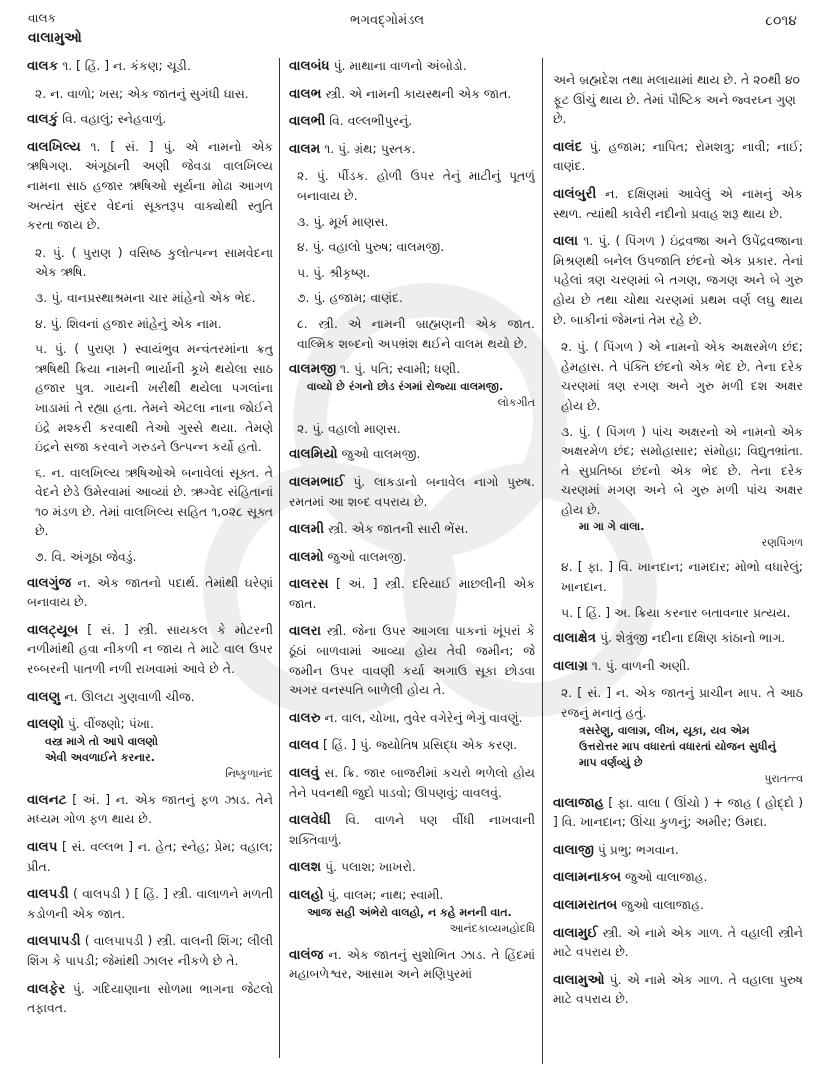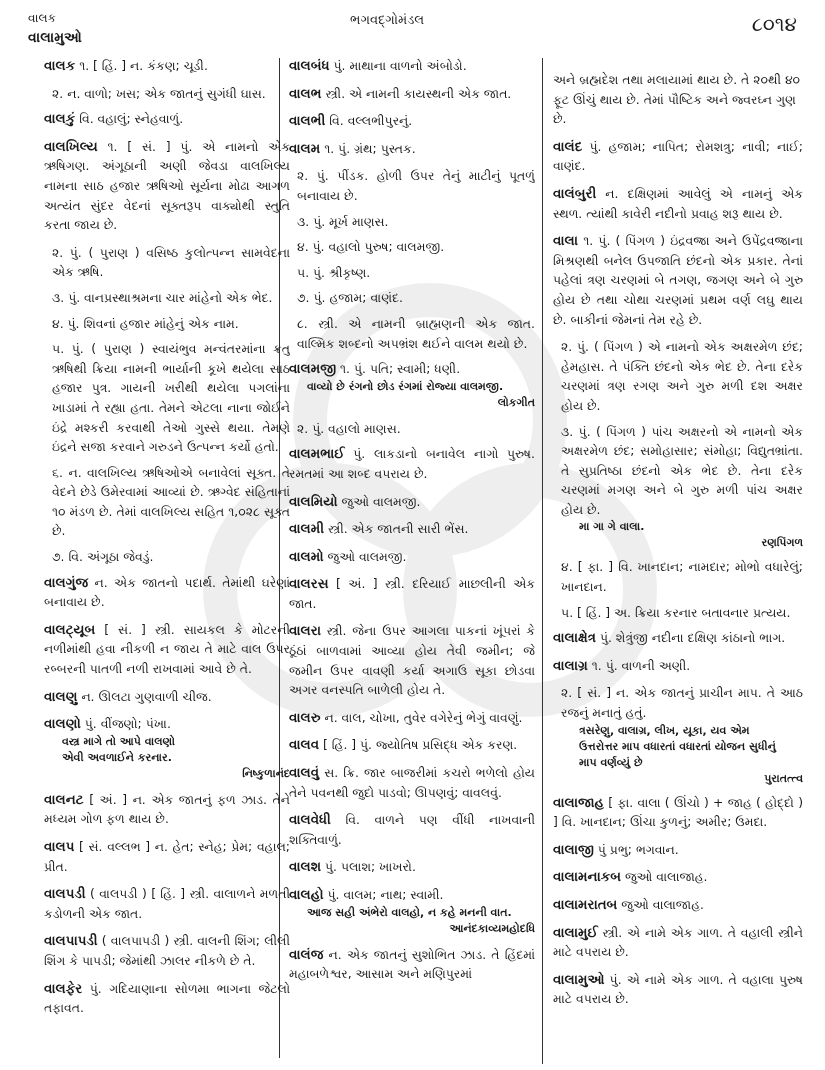--- a/index.html
+++ b/index.html
@@ -3,33 +3,33 @@
 <meta charset="utf-8">
 <style>
   * { box-sizing: border-box; margin: 0; padding: 0; }
   html, body { width: 825px; height: 1070px; background: #ffffff; overflow: hidden; }
   body { position: relative; font-family: "DejaVu Sans", sans-serif; color: #1a1a1a; }
   .watermark { position: absolute; left: 200px; top: 240px; width: 460px; height: 520px; pointer-events: none; }
   .header { position: absolute; top: 0; left: 0; width: 825px; height: 52px; }
   .hdr-first { position: absolute; left: 28px; top: 11px; font-size: 12px; }
   .hdr-last { position: absolute; left: 28px; top: 29px; font-size: 14px; font-weight: bold; }
   .hdr-title { position: absolute; left: 350px; top: 12px; font-size: 13px; }
-  .hdr-page { position: absolute; right: 28px; top: 12px; font-size: 20px; }
+  .hdr-page { position: absolute; right: 28px; top: 12px; font-size: 14px; }
   .col { position: absolute; top: 56px; height: 1006px; overflow: hidden; font-size: 12.4px; line-height: 19.6px; }
-  .col1 { left: 44px; width: 246px; }
+  .col1 { left: 27px; width: 246px; }
   .col2 { left: 289px; width: 246px; }
   .col3 { left: 553px; width: 250px; }
   .divider { position: absolute; top: 58px; width: 1px; background: #333; }
   .d1 { left: 279px; height: 1000px; }
   .d2 { left: 542px; height: 1006px; }
   .entry { margin-bottom: 8px; text-align: justify; }
   .hw { font-weight: bold; font-size: 13.4px; }
   .sense { padding-left: 8px; margin-bottom: 6px; text-align: justify; }
   .quote { padding-left: 18px; font-size: 11px; line-height: 16px; font-weight: bold; }
-  .attr { text-align: right; font-size: 11px; line-height: 16px; font-weight: bold; }
+  .attr { text-align: right; font-size: 11px; line-height: 16px; font-weight: normal; }
   .cont { margin-bottom: 8px; margin-top: 14px; }
 </style>
 </head>
 <body>
 
 <svg class="watermark" viewBox="0 0 460 520">
   <g fill="none" stroke="#eeeeee" stroke-width="34">
     <circle cx="230" cy="180" r="120"></circle>
     <circle cx="130" cy="350" r="110"></circle>
     <circle cx="330" cy="350" r="110"></circle>
@@ -113,24 +113,24 @@
     <div class="sense"><span>૫. પું. શ્રીકૃષ્ણ.</span></div>
     <div class="sense"><span>૭. પું. હજામ; વાણંદ.</span></div>
     <div class="sense"><span>૮. સ્ત્રી. એ નામની બ્રાહ્મણની એક જાત. વાલ્મિક શબ્દનો અપભ્રંશ થઈને વાલમ થયો છે.</span></div>
     <div class="entry">
       <div><span class="hw">વાલમજી</span><span> ૧. પું. પતિ; સ્વામી; ધણી.</span></div>
       <div class="quote">વાવ્યો છે રંગનો છોડ રંગમાં રોજ્યા વાલમજી.</div>
       <div class="attr">લોકગીત</div>
     </div>
     <div class="sense"><span>૨. પું. વહાલો માણસ.</span></div>
     <div class="entry">
+      <div><span class="hw">વાલમિયો</span><span> જુઓ વાલમજી.</span></div>
+    </div>
+    <div class="entry">
       <div><span class="hw">વાલમભાઈ</span><span> પું. લાકડાનો બનાવેલ નાગો પુરુષ. રમતમાં આ શબ્દ વપરાય છે.</span></div>
-    </div>
-    <div class="entry">
-      <div><span class="hw">વાલમિયો</span><span> જુઓ વાલમજી.</span></div>
     </div>
     <div class="entry">
       <div><span class="hw">વાલમી</span><span> સ્ત્રી. એક જાતની સારી ભેંસ.</span></div>
     </div>
     <div class="entry">
       <div><span class="hw">વાલમો</span><span> જુઓ વાલમજી.</span></div>
     </div>
     <div class="entry">
       <div><span class="hw">વાલરસ</span><span> [ અં. ] સ્ત્રી. દરિયાઈ માછલીની એક જાત.</span></div>
     </div>

